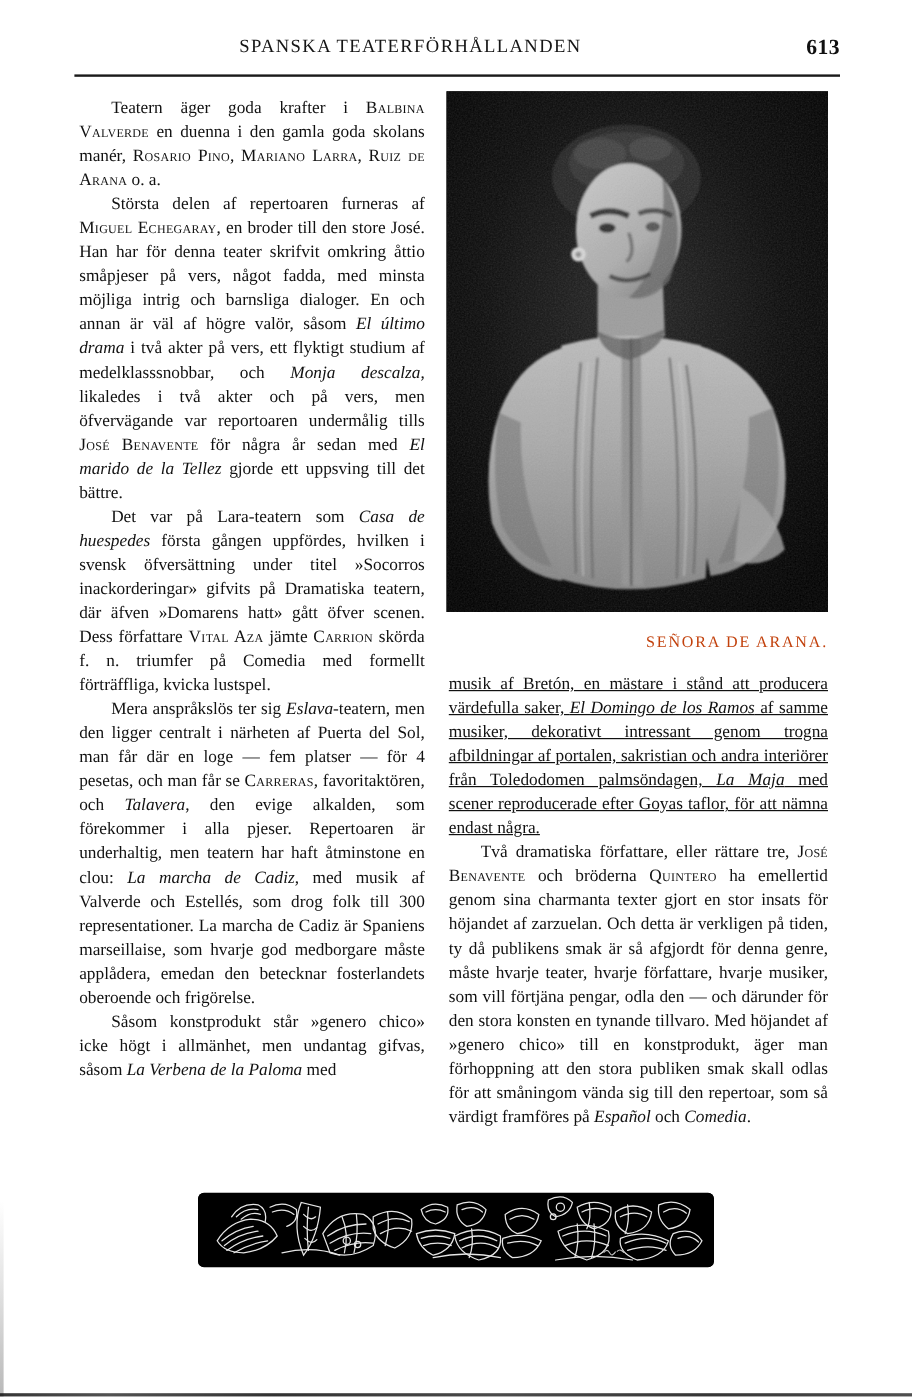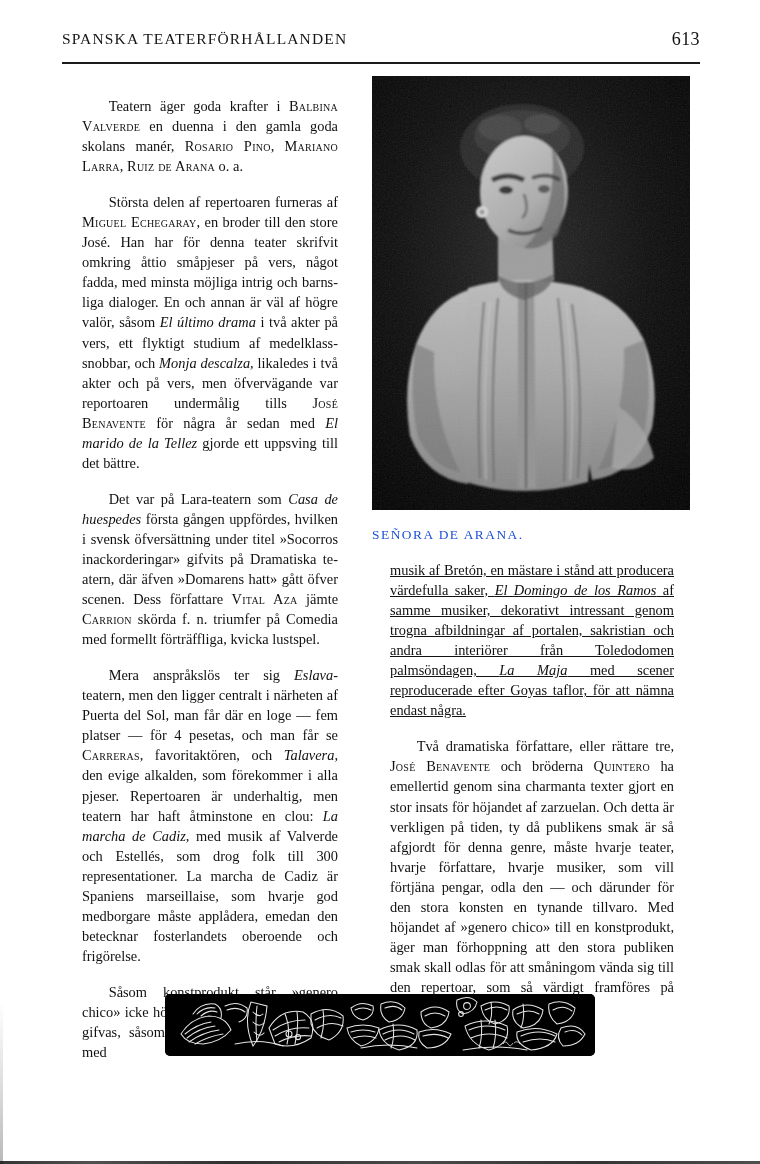--- a/index.html
+++ b/index.html
@@ -26,33 +26,34 @@
     left: 62px;
     top: 30px;
     width: 638px;
     height: 26px;
   }
   .rh-title {
     position: absolute;
     left: 0;
     top: 0;
     width: 560px;
+    text-align: center;
     font-size: 15.5px;
     letter-spacing: 1.15px;
     font-variant: small-caps;
     text-transform: uppercase;
     white-space: nowrap;
     color: #151515;
   }
   .rh-folio {
     position: absolute;
     right: 0;
     top: -1px;
     font-size: 18px;
-    font-weight: normal;
+    font-weight: bold;
     letter-spacing: 0.4px;
     color: #101010;
   }
   .head-rule {
     position: absolute;
     left: 62px;
     top: 62px;
     width: 638px;
     height: 2px;
     background: #1a1a1a;
@@ -73,21 +74,21 @@
     top: 80px;
     width: 288px;
   }
   .col-right-lower {
     left: 374px;
     top: 560px;
     width: 316px;
   }
 
   .col p {
-    margin: 16px;
+    margin: 0;
     text-indent: 1.85em;
   }
   .col p.tight {
     margin-top: 0;
     text-decoration: underline;
   }
 
   .sc {
     font-variant: small-caps;
     letter-spacing: 0.25px;
@@ -108,26 +109,26 @@
   }
   .plate-inner {
     position: absolute;
     inset: 0;
   }
   .caption {
     position: absolute;
     left: 372px;
     top: 527px;
     width: 318px;
-    text-align: left;
+    text-align: right;
     font-size: 13.4px;
     letter-spacing: 1.5px;
     font-variant: small-caps;
     text-transform: uppercase;
-    color: #1d4ed8;
+    color: #c2410c;
   }
 
   
   .ornament {
     position: absolute;
     left: 165px;
     top: 994px;
     width: 430px;
     height: 62px;
     background: #000000;

